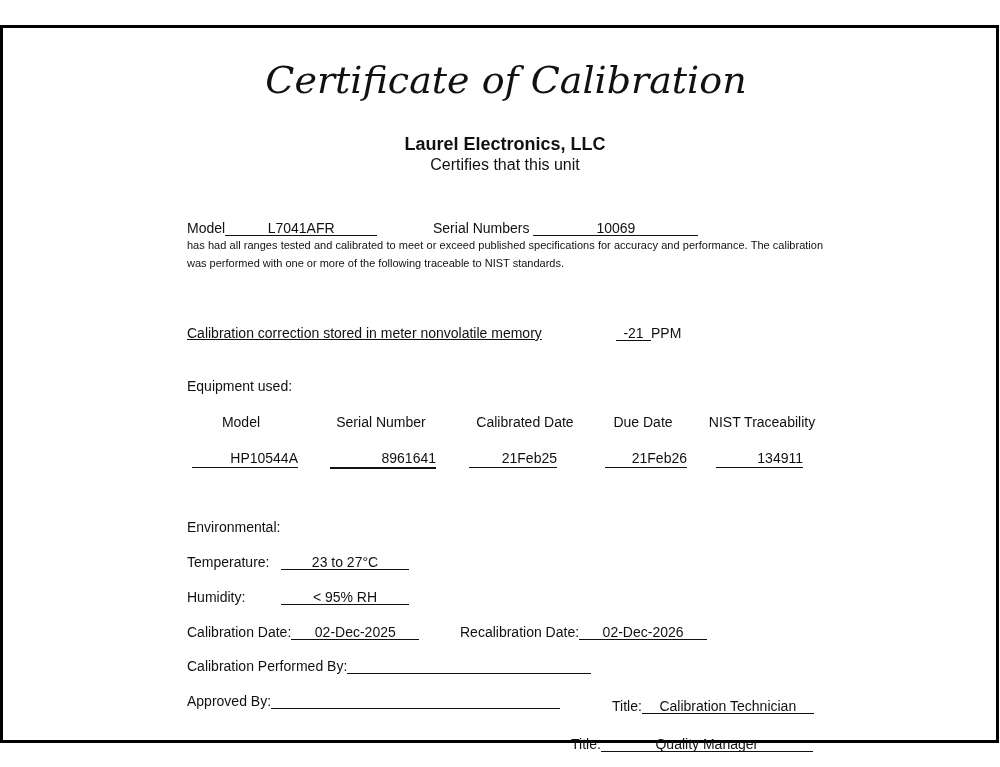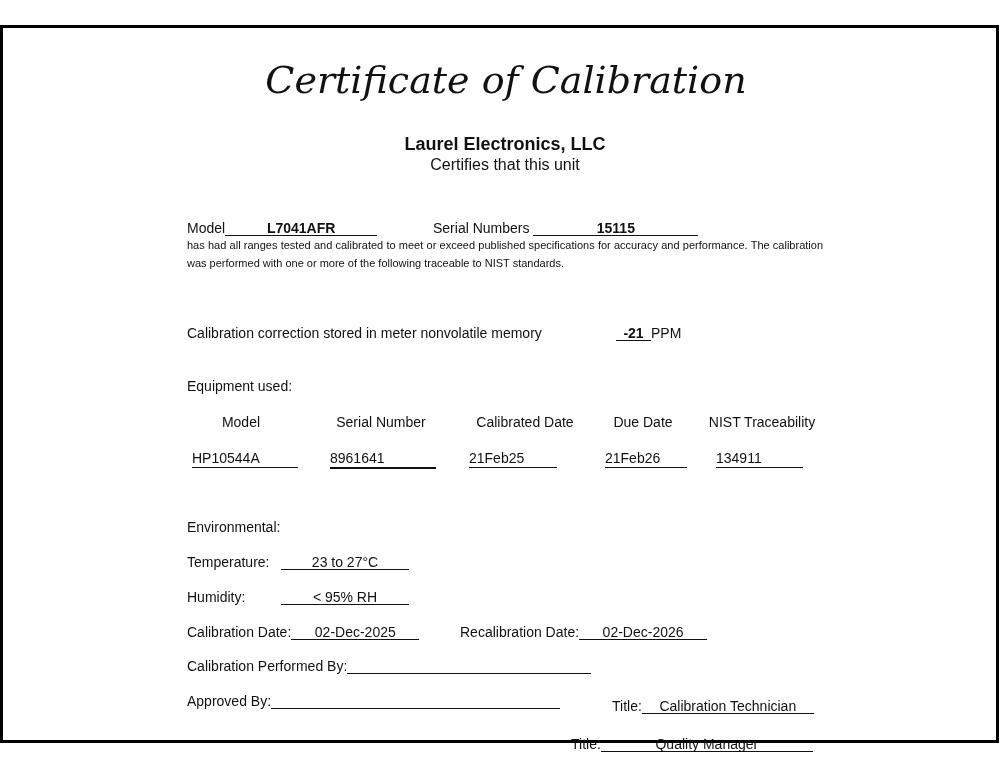--- a/index.html
+++ b/index.html
@@ -7,46 +7,46 @@
          font-family: "Liberation Sans", sans-serif; color: #111; font-size: 14px; }
   .frame { position: absolute; left: 0; top: 25px; width: 993px; height: 712px;
            border: 3px solid #000; }
   .abs { position: absolute; white-space: nowrap; }
   .title { left: 0; width: 1012px; top: 58px; text-align: center;
            font-family: "DejaVu Serif", "Liberation Serif", serif; font-style: italic;
            font-size: 38px; letter-spacing: 0px; color: #111; }
   .company { left: 0; width: 1010px; top: 134px; text-align: center; font-weight: bold; font-size: 18px; }
   .certifies { left: 0; width: 1010px; top: 156px; text-align: center; font-size: 16px; }
   .uline { display: inline-block; border-bottom: 1px solid #111; text-align: center; line-height: 14px; }
-  .bold { font-weight: bold; }
+  .bold { font-weight: normal; }
   .para { left: 187px; top: 237px; width: 636px; white-space: normal; text-align: justify;
           text-align-last: left; line-height: 17.5px; font-size: 11px; }
   .th { top: 414px; text-align: center; font-size: 14px; }
-  .td { top: 450px; text-align: left; font-size: 14px; border-bottom: 1px solid #111; padding-bottom: 1px; }
+  .td { top: 450px; text-align: right; font-size: 14px; border-bottom: 1px solid #111; padding-bottom: 1px; }
 </style>
 </head>
 <body>
 
 <div class="frame"></div>
 
 <div class="abs title">Certificate of Calibration</div>
 <div class="abs company">Laurel Electronics, LLC</div>
 <div class="abs certifies">Certifies that this unit</div>
 
 <div class="abs" style="left:187px; top:220px;">
   <span>Model</span><span class="uline bold" style="width:152px;">L7041AFR</span>
 </div>
 <div class="abs" style="left:433px; top:220px;">
   <span>Serial Numbers</span>
-  <span class="uline bold" style="width:165px;">15115</span>
+  <span class="uline bold" style="width:165px;">10069</span>
 </div>
 
 <div class="abs para">has had all ranges tested and calibrated to meet or exceed published specifications for accuracy and performance.  The calibration was performed with one or more of the following traceable to NIST standards.</div>
 
-<div class="abs" style="left:187px; top:325px;">Calibration correction stored in meter nonvolatile memory</div>
+<div class="abs" style="left:187px; top:325px;text-decoration:underline;">Calibration correction stored in meter nonvolatile memory</div>
 <div class="abs" style="left:616px; top:325px;">
   <span class="uline bold" style="width:35px;">-21</span><span>PPM</span>
 </div>
 
 <div class="abs" style="left:187px; top:378px;">Equipment used:</div>
 
 <div class="abs th" style="left:191px; width:100px;">Model</div>
 <div class="abs th" style="left:321px; width:120px;">Serial Number</div>
 <div class="abs th" style="left:468px; width:114px;">Calibrated Date</div>
 <div class="abs th" style="left:600px; width:86px;">Due Date</div>

